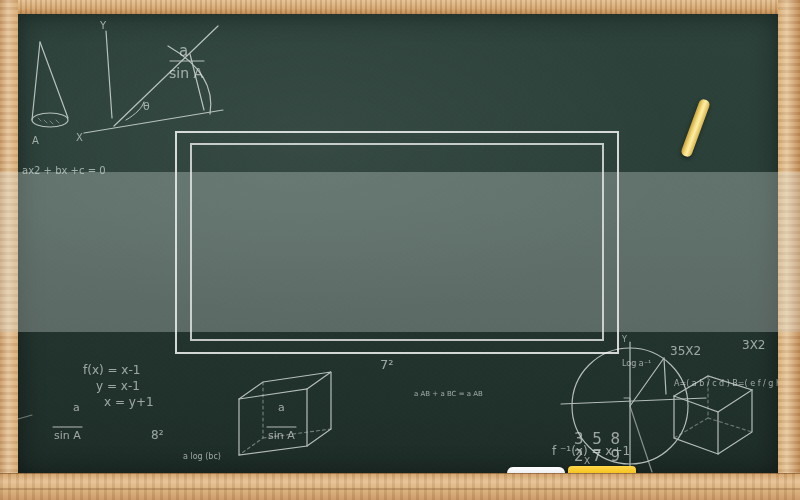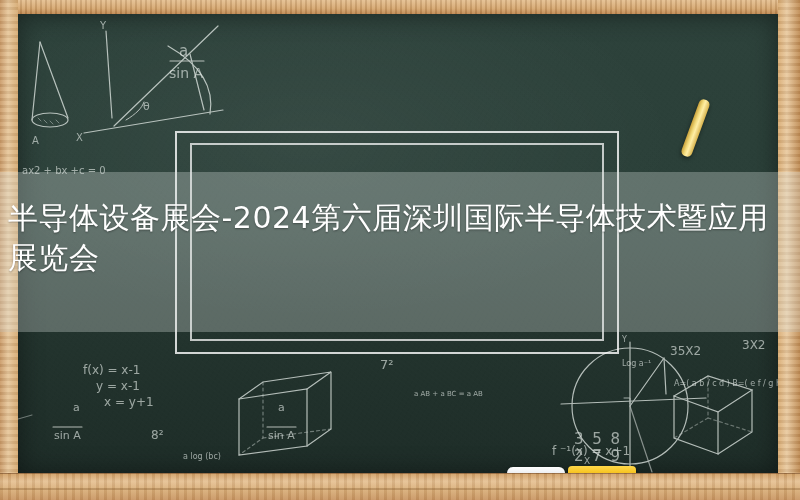--- a/index.html
+++ b/index.html
@@ -254,23 +254,20 @@
     </div>
 
     <div class="rect-outer"></div>
     <div class="rect-inner"></div>
 
     <div class="chalk-yellow-tilt"></div>
   </div>
 
   <div class="band"></div>
 
-  <div class="title-wrap">
-    <h1 class="title">半导体设备展会-2024第六届深圳国际半导体技术暨应用展览会</h1>
-  </div>
 
   <div class="chalk-white"></div>
   <div class="chalk-yellow"></div>
 
   <div class="ledge">
     <div class="ledge-lip"></div>
   </div>
 
 </div>
 

